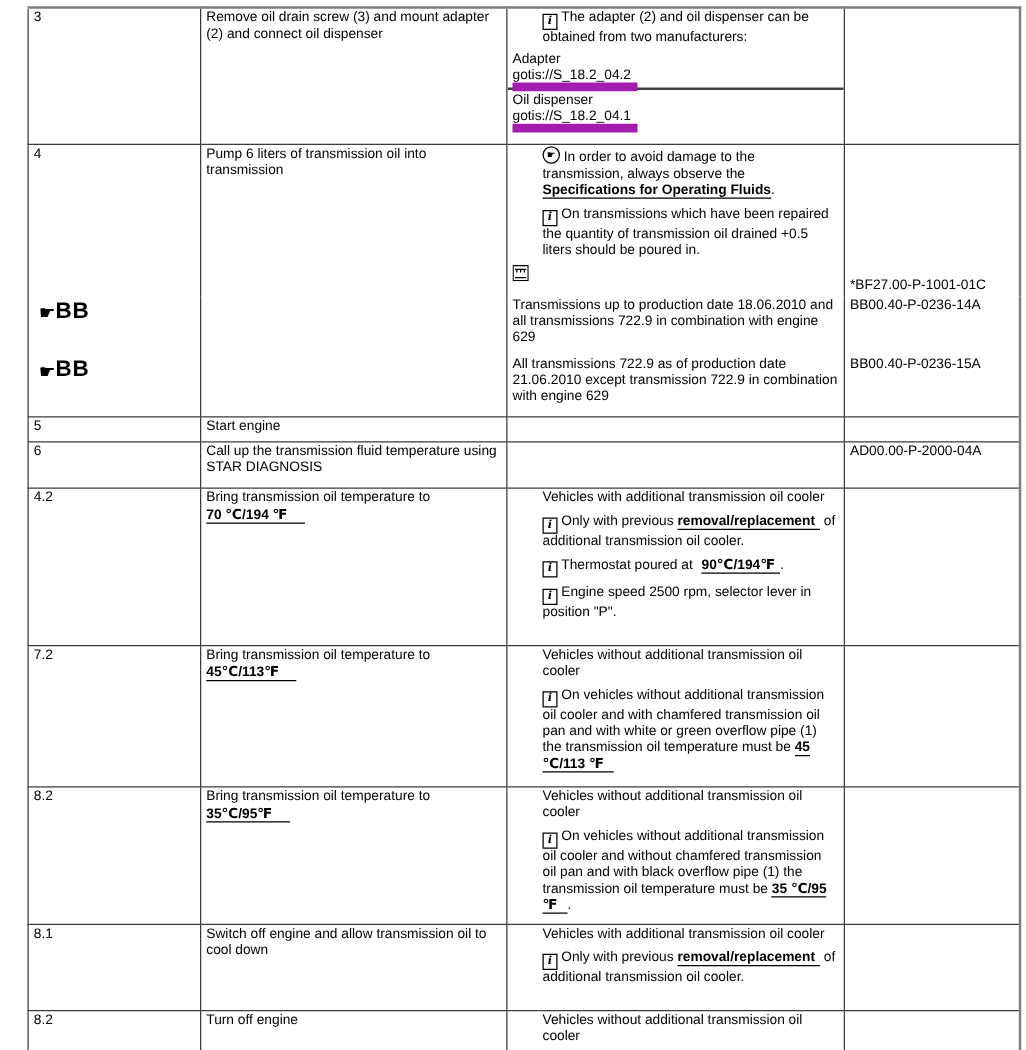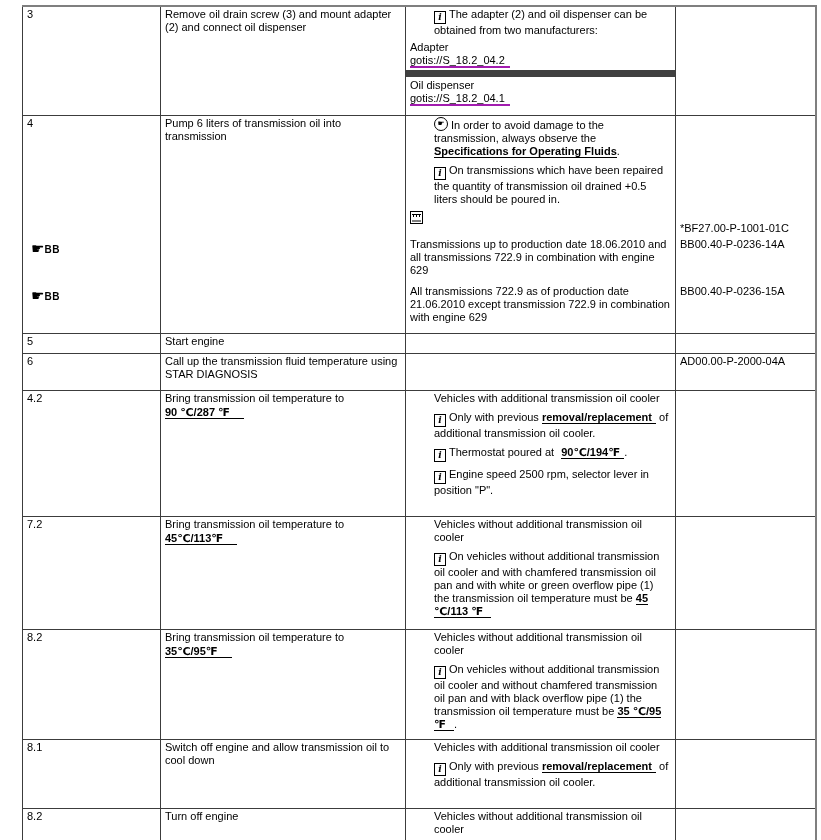--- a/index.html
+++ b/index.html
@@ -20,36 +20,36 @@
   tr.sub-a td{border-bottom:none;}
   tr.sub-m td{border-top:none;border-bottom:none;}
   tr.sub-z td{border-top:none;}
   .para{margin-top:6px;margin-left:24px;}
   .para.first{margin-top:0;}
   .temp-line{margin-top:1px;}
   .bu{font-weight:bold;border-bottom:1px solid #000;}
   .pr4{padding-right:4px;}
   .pr8{padding-right:8px;}
   .pr14{padding-right:14px;}
-  .glink{border-bottom:2px solid #a21caf;padding-right:5px;}
+  .glink{border-bottom:7px solid #a21caf;padding-right:5px;}
   .i-icon{
     display:inline-block;width:10px;height:11px;border:1px solid #000;
     text-align:center;font-family:"DejaVu Serif",serif;font-style:italic;font-weight:bold;
     font-size:9px;line-height:11px;vertical-align:-2px;margin-right:3px;background:#fff;
   }
   .w-icon{
     display:inline-block;width:12px;height:12px;border:1px solid #000;border-radius:50%;
     text-align:center;font-size:8px;line-height:12px;vertical-align:-2px;margin-right:3px;
     overflow:hidden;
   }
   .hand-marker{white-space:nowrap;padding-left:4px;display:inline-block;margin-top:4px;}
   .hand-glyph{font-size:15px;font-weight:bold;vertical-align:-1px;}
-  .hand-label{font-weight:bold;font-size:10px;letter-spacing:0.5px;}
+  .hand-label{font-weight:bold;font-size:18px;letter-spacing:0.5px;}
   .fluid-icon{display:inline-block;margin-top:5px;}
-  .split{border-top:7px solid #404040;margin:3px -4px 0 -4px;padding:2px 4px 0 4px;}
+  .split{border-top:2px solid #404040;margin:3px -4px 0 -4px;padding:2px 4px 0 4px;}
   .code-bottom{vertical-align:bottom;}
   .gap4{margin-top:4px;}
 </style>
 </head>
 <body>
 
 <table class="doc">
   <colgroup>
     <col style="width:138px">
       <col style="width:245px">
@@ -114,21 +114,21 @@
     <td style="height:33px"><span>6</span></td>
     <td><span>Call up the transmission fluid temperature using STAR DIAGNOSIS</span></td>
     <td></td>
     <td><span>AD00.00-P-2000-04A</span></td>
   </tr>
 
   <tr>
     <td style="height:122px"><span>4.2</span></td>
     <td>
       <div>Bring transmission oil temperature to</div>
-      <div class="temp-line"><span class="bu pr14">90 ℃/287 ℉</span></div>
+      <div class="temp-line"><span class="bu pr14">70 ℃/194 ℉</span></div>
     </td>
     <td>
       <div class="para first">Vehicles with additional transmission oil cooler</div>
       <div class="para"><span class="i-icon"><span>i</span></span><span>Only with previous </span><span class="bu pr4">removal/replacement</span><span> of additional transmission oil cooler.</span></div>
       <div class="para"><span class="i-icon"><span>i</span></span><span>Thermostat poured at </span><span class="bu pr4" style="margin-left:4px">90℃/194℉</span><span>.</span></div>
       <div class="para"><span class="i-icon"><span>i</span></span><span>Engine speed 2500 rpm, selector lever in position "P".</span></div>
     </td>
     <td></td>
   </tr>
 

